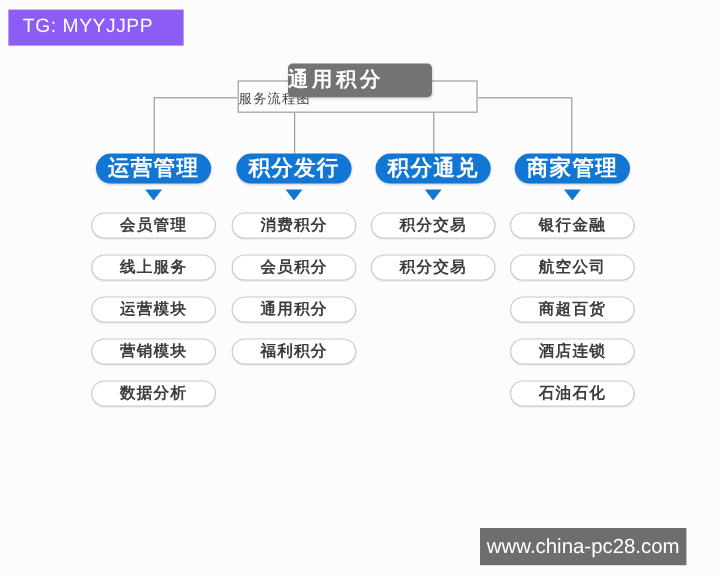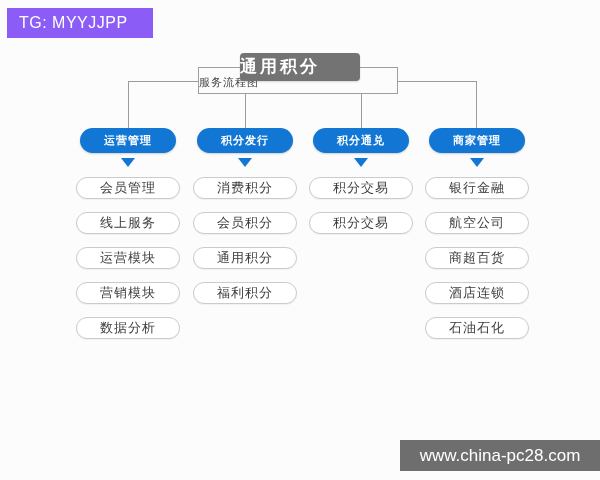--- a/index.html
+++ b/index.html
@@ -24,21 +24,21 @@
     color: #ffffff;
     font-size: 16px;
     line-height: 30px;
     padding-left: 12px;
     box-sizing: border-box;
     letter-spacing: 0.5px;
   }
   .wm-bottom {
     position: absolute;
     left: 400px; top: 440px;
-    width: 200px; height: 31px;
+    width: 172px; height: 31px;
     background: #6e6e6e;
     color: #ffffff;
     font-size: 17px;
     line-height: 31px;
     text-align: center;
   }
 
   
   .root-box {
     position: absolute;
@@ -89,21 +89,21 @@
     display: flex;
     flex-direction: column;
     align-items: center;
     z-index: 2;
   }
   .col-header {
     width: 96px; height: 25px;
     background: #1277d4;
     border-radius: 13px;
     color: #ffffff;
-    font-size: 11px;
+    font-size: 18px;
     font-weight: bold;
     letter-spacing: 1px;
     text-align: center;
     line-height: 25px;
     margin-bottom: 5px;
     box-shadow: 0 1px 2px rgba(0,0,0,0.18);
   }
   .arrow-down {
     width: 0; height: 0;
     border-left: 7px solid transparent;
@@ -112,21 +112,21 @@
     margin-bottom: 10px;
   }
   .node {
     width: 104px; height: 22px;
     background: #ffffff;
     border: 1px solid #c7ccd2;
     border-radius: 12px;
     box-sizing: border-box;
     color: #3d3d3d;
     font-size: 13px;
-    font-weight: 400;
+    font-weight: 700;
     letter-spacing: 1px;
     text-align: center;
     line-height: 20px;
     margin-bottom: 13px;
     box-shadow: 0 1px 1px rgba(0,0,0,0.05);
   }
 </style>
 </head>
 <body>
 

